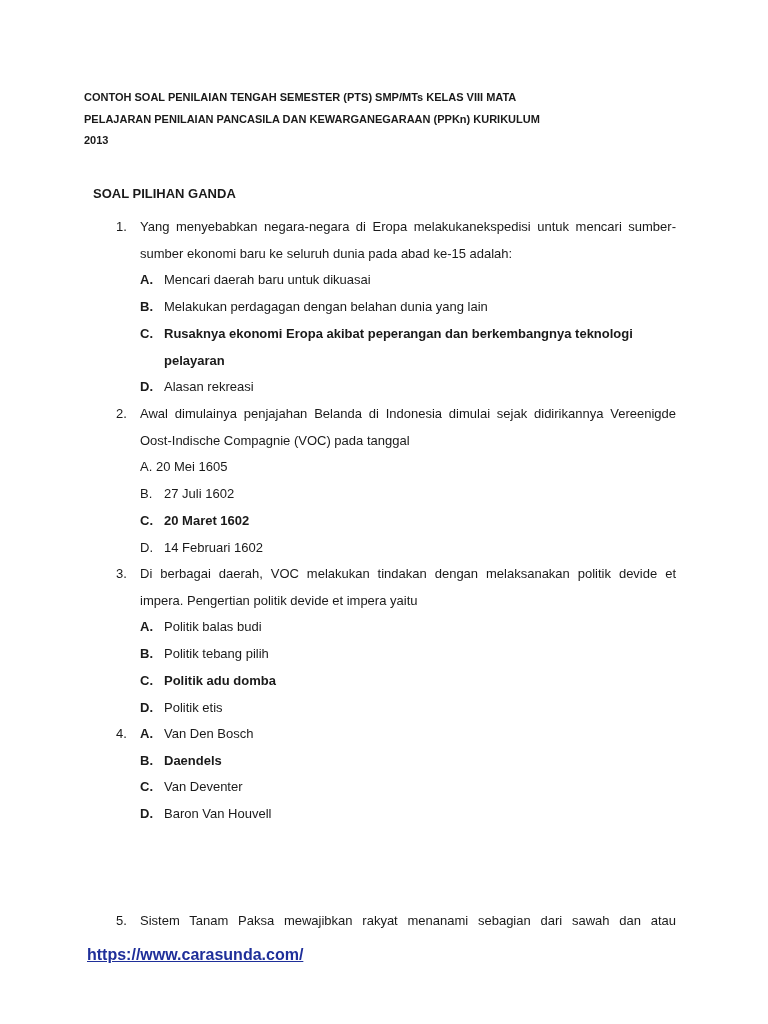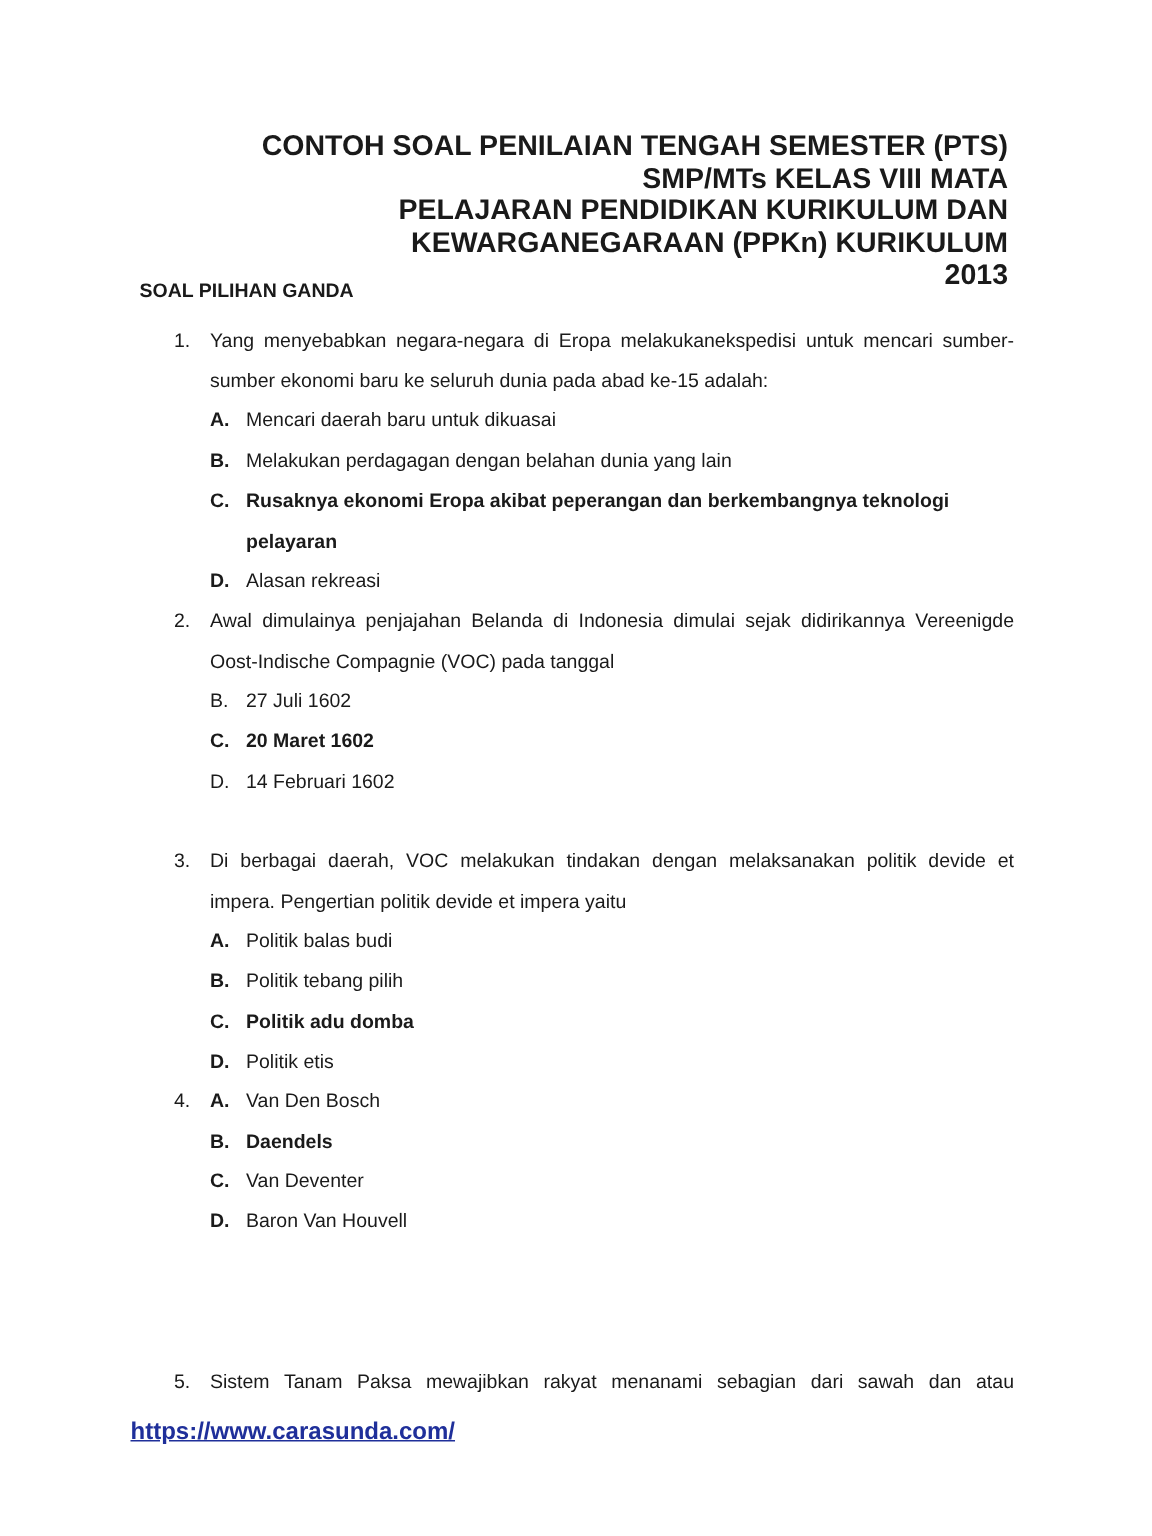--- a/index.html
+++ b/index.html
@@ -2,22 +2,22 @@
 <html><head>
 <meta charset="utf-8">
 <style>
   html, body { margin: 0; padding: 0; background: #ffffff; }
   body {
     width: 768px; height: 1024px; position: relative; overflow: hidden;
     font-family: "Liberation Sans", "DejaVu Sans", sans-serif;
     color: #1a1a1a; font-size: 13px;
   }
   .title {
-    position: absolute; left: 104px; width: 568px; top: 87px;
-    text-align: right; font-weight: bold; font-size: 19px; line-height: 21.5px;
+    position: absolute; left: 84px; width: 568px; top: 87px;
+    text-align: left; font-weight: bold; font-size: 11px; line-height: 21.5px;
   }
   .section {
     position: absolute; left: 93px; top: 186px; font-weight: bold; font-size: 13px;
   }
   .q {
     position: absolute; left: 116px; width: 560px; font-size: 13px; line-height: 26.7px;
   }
   .q .num { position: absolute; left: 0; top: 0; width: 24px; }
   .q .text { margin-left: 24px; text-align: justify; text-align-last: left; }
   .q .text.just { text-align-last: auto; }
@@ -33,41 +33,42 @@
     text-decoration: underline; font-size: 16px; font-weight: bold;
   }
 </style>
 </head>
 <body>
 
 <div>
 
   <div class="title">
     <div>CONTOH SOAL PENILAIAN TENGAH SEMESTER (PTS) SMP/MTs KELAS VIII MATA</div>
-    <div>PELAJARAN PENDIDIKAN KURIKULUM DAN KEWARGANEGARAAN (PPKn) KURIKULUM</div>
+    <div>PELAJARAN PENILAIAN PANCASILA DAN KEWARGANEGARAAN (PPKn) KURIKULUM</div>
     <div>2013</div>
   </div>
 
   <div class="section">SOAL PILIHAN GANDA</div>
 
   <div class="q" style="top:214px;">
     <span class="num">1.</span>
     <div class="text">Yang menyebabkan negara-negara di Eropa melakukanekspedisi untuk mencari sumber-sumber ekonomi baru ke seluruh dunia pada abad ke-15 adalah:</div>
     <div class="opts">
       <div class="opt"><span class="letter">A.</span><span class="otext">Mencari daerah baru untuk dikuasai</span></div>
       <div class="opt"><span class="letter">B.</span><span class="otext">Melakukan perdagagan dengan belahan dunia yang lain</span></div>
       <div class="opt correct"><span class="letter">C.</span><span class="otext">Rusaknya ekonomi Eropa akibat peperangan dan berkembangnya teknologi pelayaran</span></div>
       <div class="opt"><span class="letter">D.</span><span class="otext">Alasan rekreasi</span></div>
     </div>
   </div>
 
   <div class="q" style="top:401px;">
     <span class="num">2.</span>
     <div class="text">Awal dimulainya penjajahan Belanda di Indonesia dimulai sejak didirikannya Vereenigde Oost-Indische Compagnie (VOC) pada tanggal</div>
     <div class="opts">
+      <div class="opt inline"><span class="letter">A.</span> <span class="otext">20 Mei 1605</span></div>
       <div class="opt"><span class="letter plain">B.</span><span class="otext">27 Juli 1602</span></div>
       <div class="opt correct"><span class="letter">C.</span><span class="otext">20 Maret 1602</span></div>
       <div class="opt"><span class="letter plain">D.</span><span class="otext">14 Februari 1602</span></div>
     </div>
   </div>
 
   <div class="q" style="top:561px;">
     <span class="num">3.</span>
     <div class="text">Di berbagai daerah, VOC melakukan tindakan dengan melaksanakan politik devide et impera. Pengertian politik devide et impera yaitu</div>
     <div class="opts">

